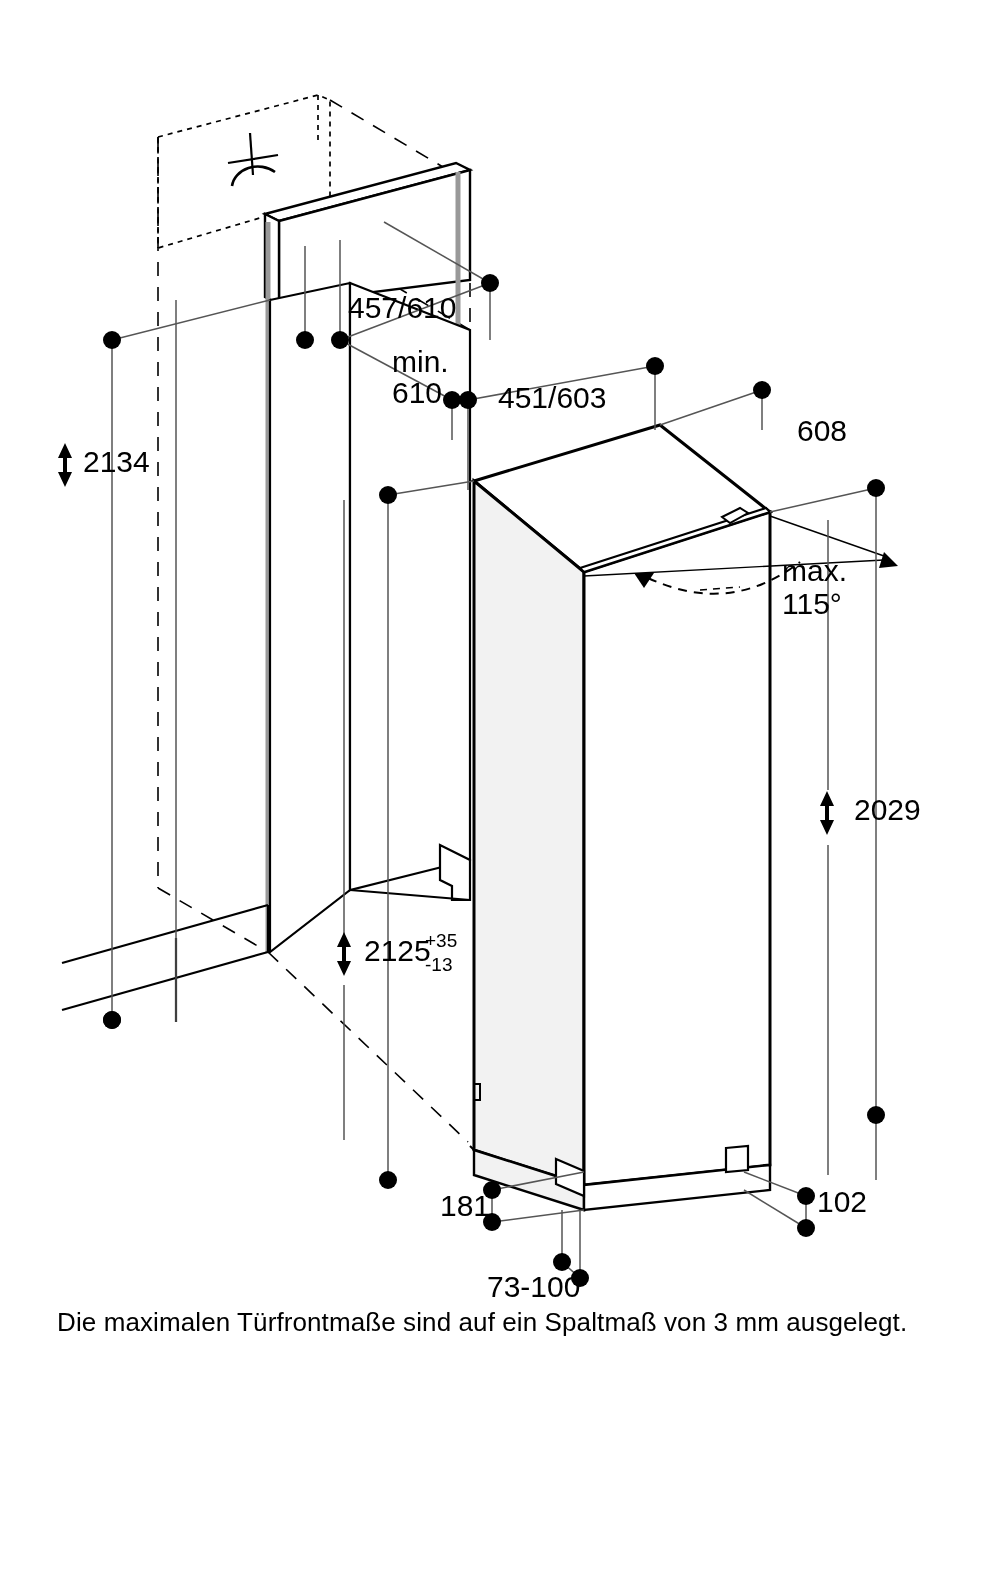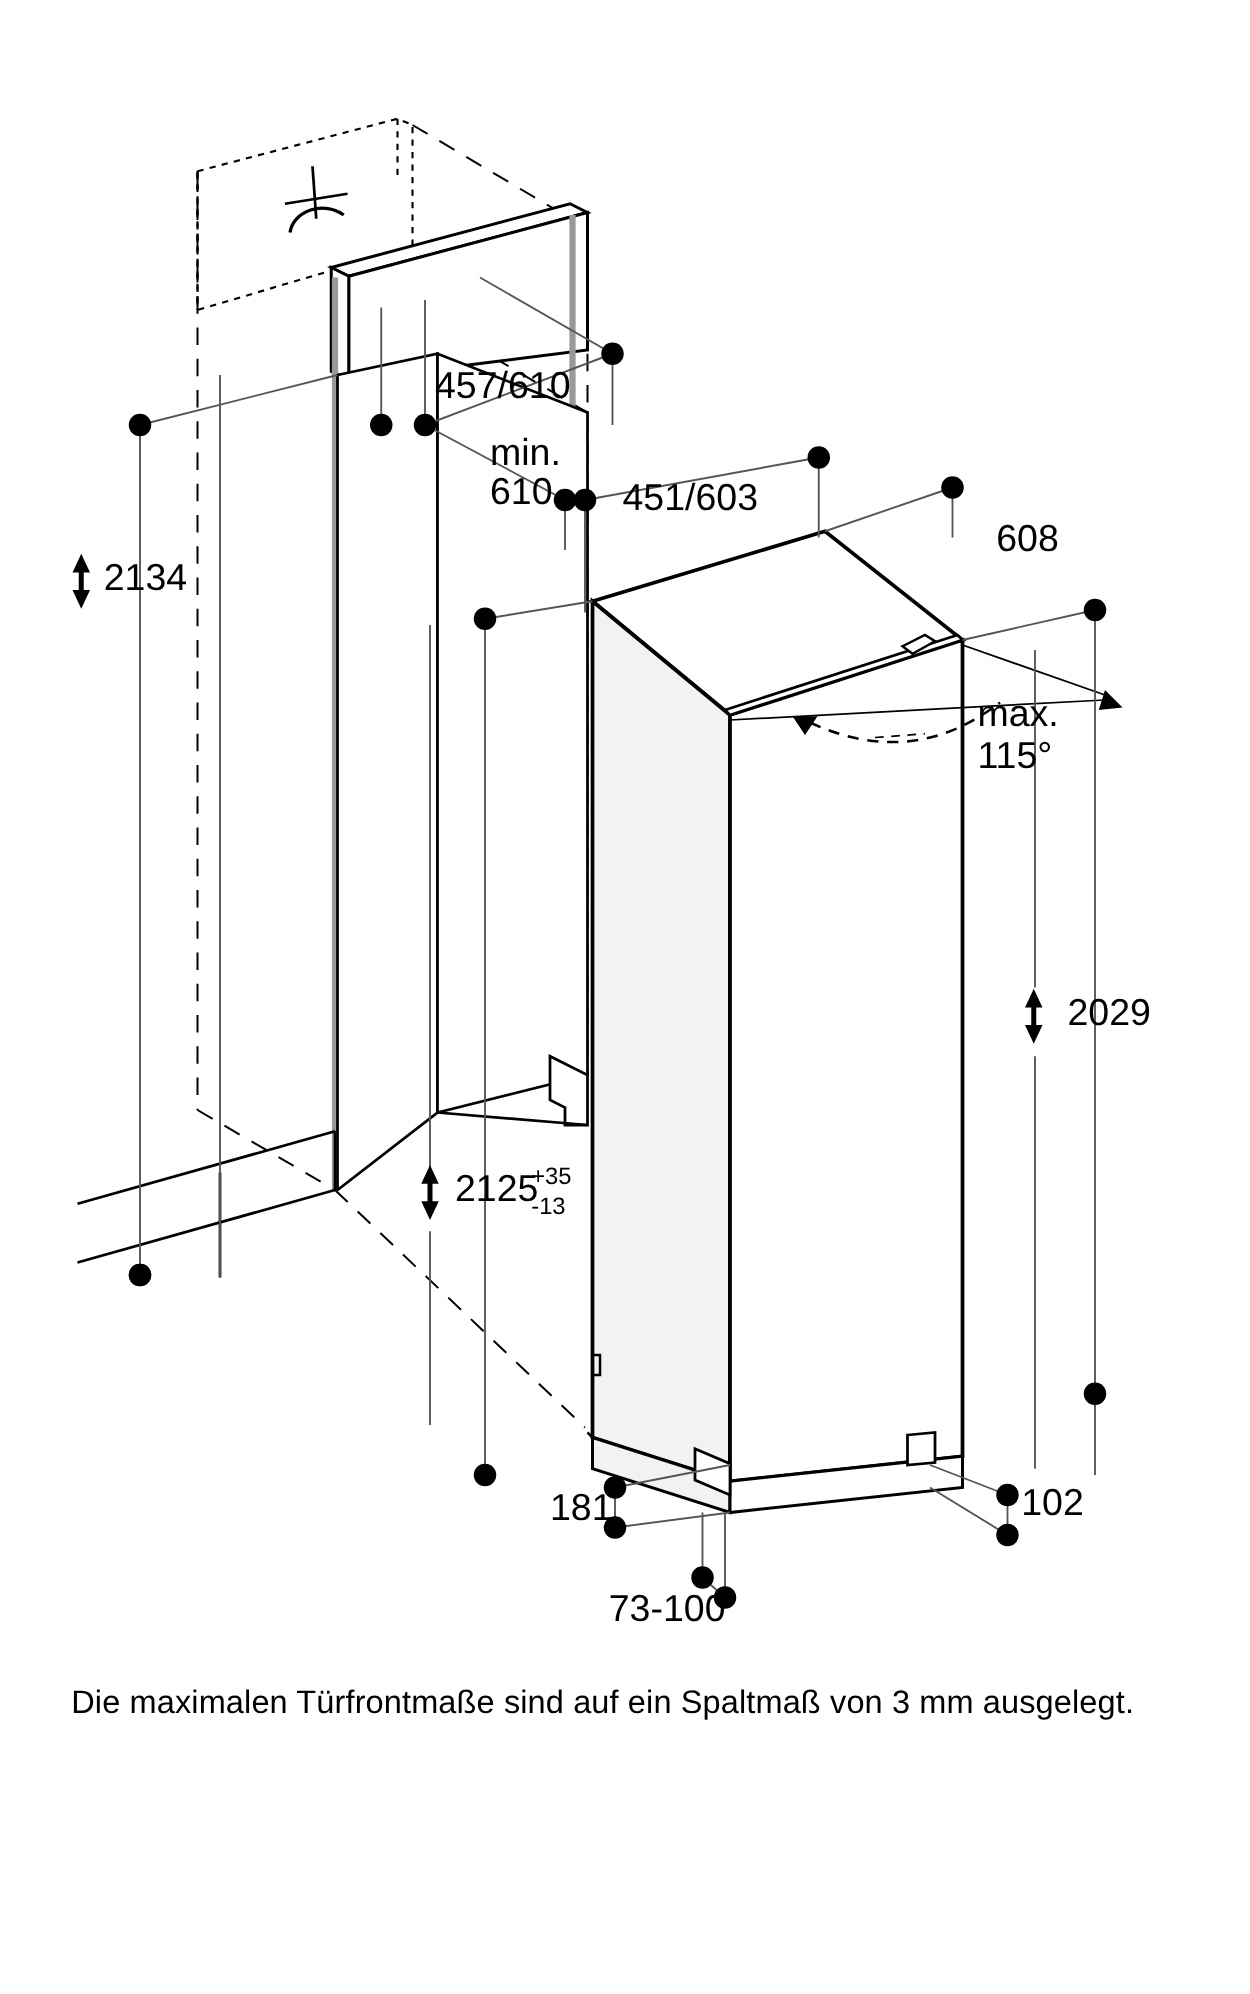--- a/index.html
+++ b/index.html
@@ -30,21 +30,21 @@
     fill: #000000;
   }
   .dim-text-small {
     font-family: "Liberation Sans", sans-serif;
     font-size: 19px;
     fill: #000000;
   }
   .caption {
     position: absolute;
     left: 57px;
-    top: 1346px;
+    top: 1307px;
     font-family: "Liberation Sans", sans-serif;
     font-size: 26px;
     color: #000000;
     white-space: nowrap;
     letter-spacing: 0.1px;
   }
 </style>
 </head>
 <body>
 

